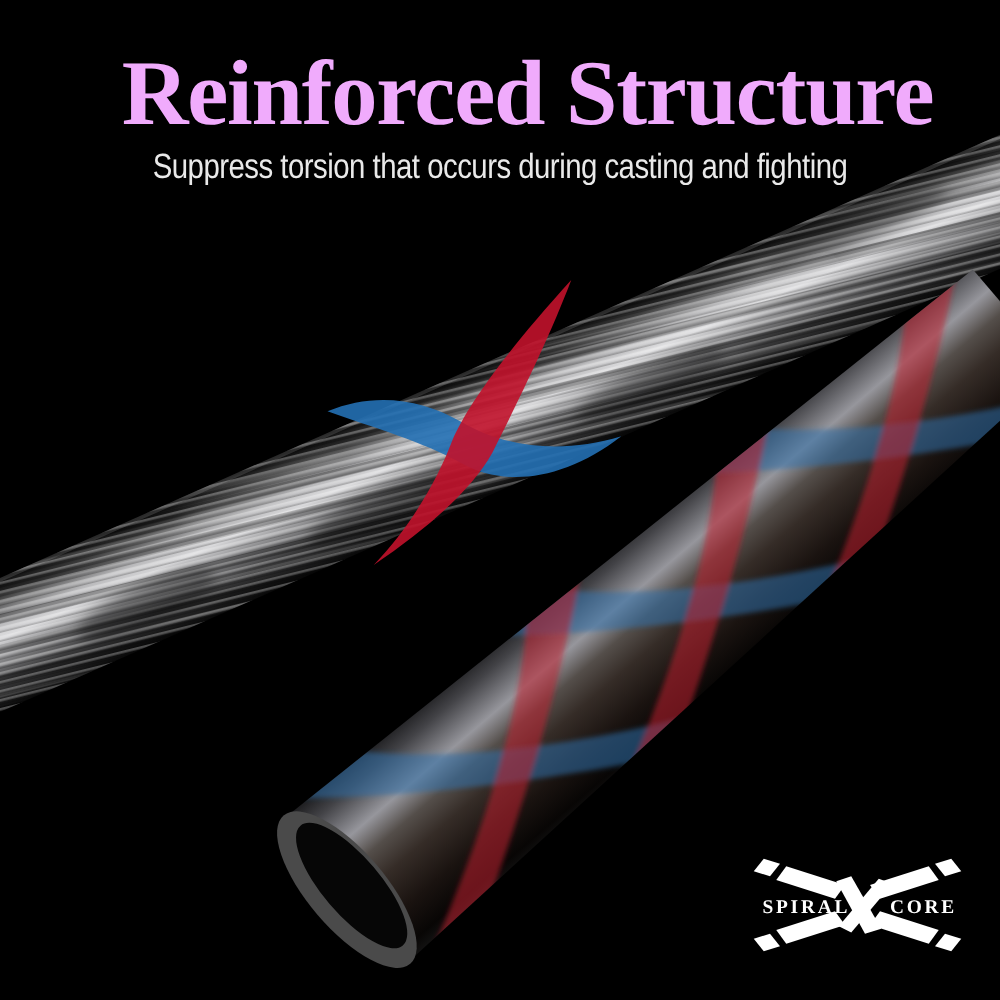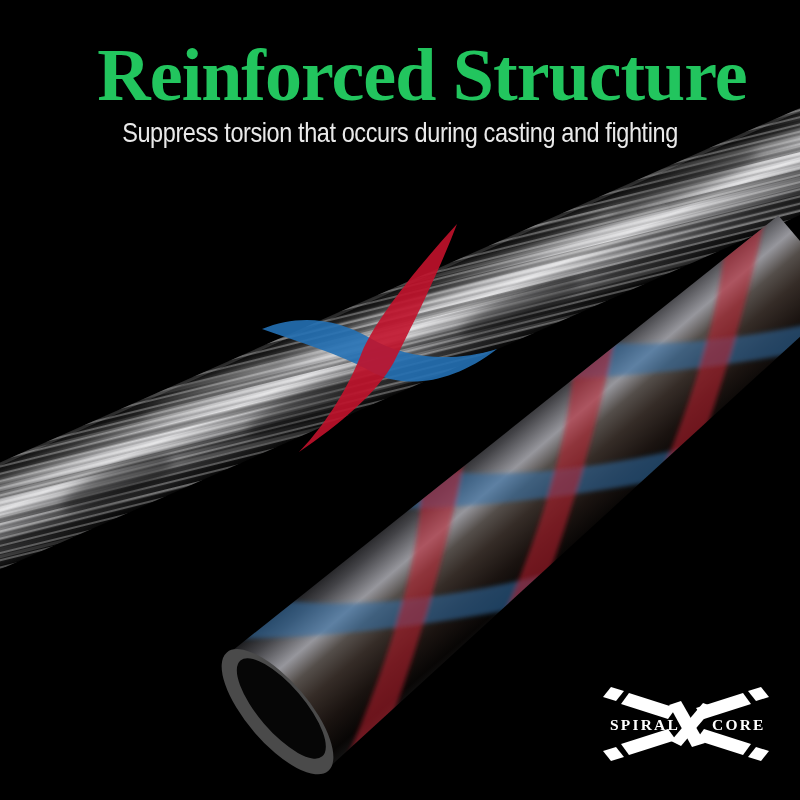--- a/index.html
+++ b/index.html
@@ -12,21 +12,21 @@
   }
   .art{position:absolute;inset:0;}
   .title{
     position:absolute;
     top:33px;left:0;right:0;
     text-align:center;
     font-family:"Liberation Serif",serif;
     font-weight:700;
     font-size:74px;
     letter-spacing:-1px;
-    color:#22c55e;
+    color:#f0abfc;
     white-space:nowrap;
     margin-left:44px;
   }
   .subtitle{
     position:absolute;
     top:117px;left:0;right:0;
     text-align:center;
     font-family:"Liberation Sans",sans-serif;
     font-size:28px;
     letter-spacing:-0.5px;

